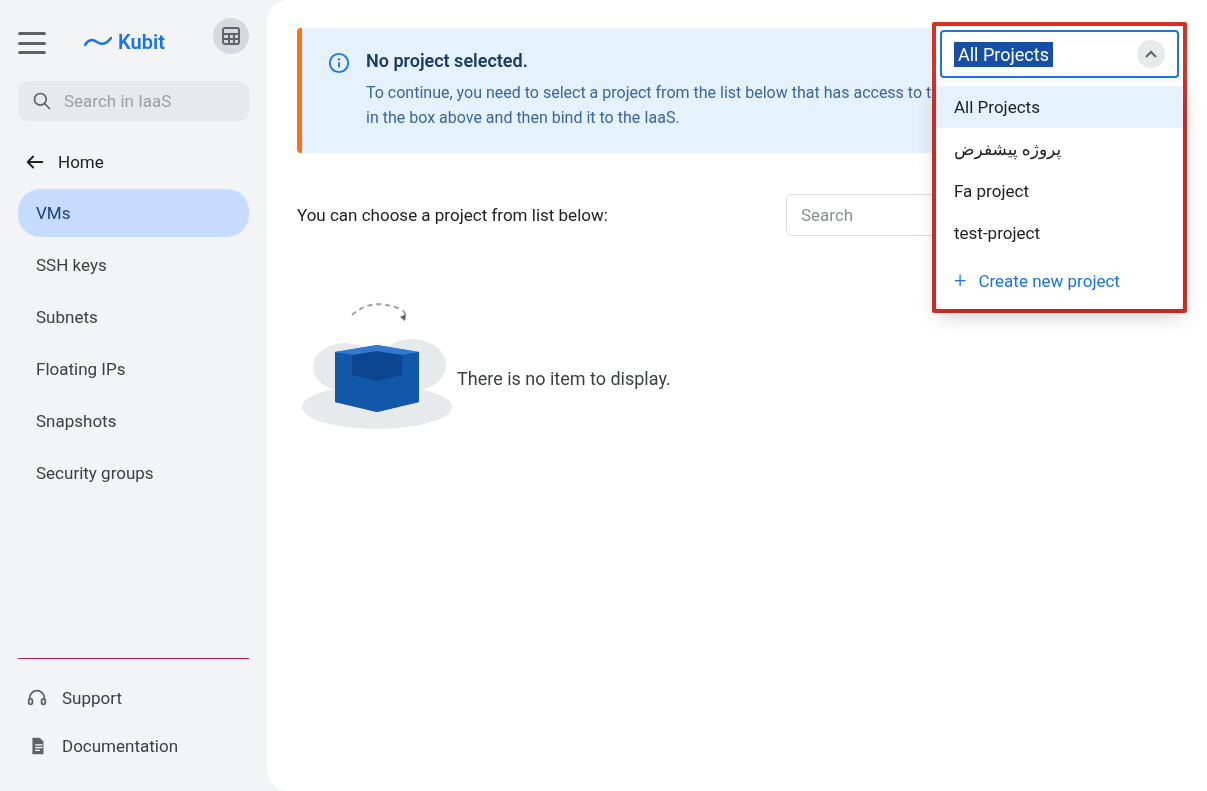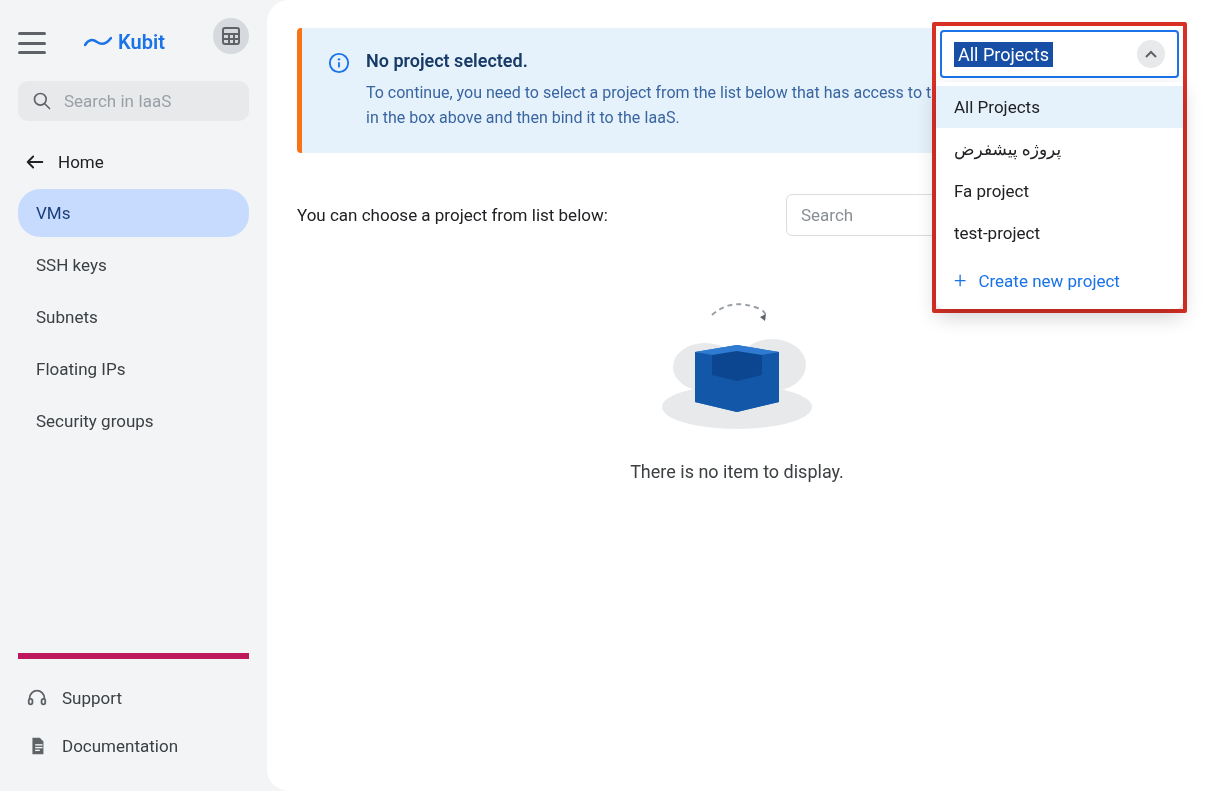--- a/index.html
+++ b/index.html
@@ -16,21 +16,21 @@
 .search-box { display:flex; align-items:center; gap:12px; background:#e8e9eb; border-radius:10px; padding:10px 14px; margin-bottom:24px; }
 .search-box input { border:none; background:transparent; outline:none; font-size:17px; color:#5f6368; flex:1; }
 .search-box input::placeholder { color:#9aa0a6; }
 
 .back-row { display:flex; align-items:center; gap:12px; padding:6px 6px 16px 6px; color:#202124; font-size:17px; cursor:pointer; }
 
 .nav { display:flex; flex-direction:column; gap:4px; }
 .nav-item { padding:14px 18px; border-radius:22px; font-size:17px; color:#3c4043; cursor:pointer; }
 .nav-item.active { background:#c7dbff; color:#1a3e7a; font-weight:400; }
 
-.sb-footer { margin-top:auto; border-top:6px solid #be185d; padding:18px 0 24px 0; display:flex; flex-direction:column; gap:6px; }
+.sb-footer { margin-top:auto; border-top:1px solid #be185d; padding:18px 0 24px 0; display:flex; flex-direction:column; gap:6px; }
 .sb-footer .fitem { display:flex; align-items:center; gap:14px; padding:10px 8px; color:#3c4043; font-size:17px; cursor:pointer; }
 
 .main { flex:1; background:#fff; border-top-left-radius:22px; border-bottom-left-radius:22px; padding:28px 30px 0 30px; position:relative; margin-top:0; }
 .page-hdr { display:flex; align-items:center; gap:12px; margin-bottom:30px; }
 .page-title { font-size:21px; color:#3c4043; }
 .star-icon { color:#5f6368; cursor:pointer; }
 
 .alert { background:#e6f2fb; border-left:5px solid #f97316; padding:22px 26px; display:flex; gap:16px; border-radius:4px; }
 .alert .info-ic { color:#1a73e8; flex-shrink:0; margin-top:2px; }
 .alert-body { color:#173a67; }
@@ -39,21 +39,21 @@
 
 .list-ctrl { display:flex; align-items:center; margin-top:40px; gap:14px; }
 .list-label { font-size:17px; color:#202124; flex:1; }
 .search2 { display:flex; align-items:center; border:1px solid #dadce0; border-radius:6px; padding:10px 14px; width:290px; gap:10px; }
 .search2 input { border:none; outline:none; font-size:17px; flex:1; }
 .search2 input::placeholder { color:#8a8f95; }
 .view-toggle { display:flex; border:1px solid #dadce0; border-radius:6px; overflow:hidden; }
 .view-toggle div { padding:10px 12px; cursor:pointer; color:#3c4043; }
 .view-toggle div + div { border-left:1px solid #dadce0; }
 
-.empty { display:flex; flex-direction:column; align-items:center; margin-top:60px; }
+.empty { display:flex; flex-direction:row; align-items:center; margin-top:60px; }
 .empty svg { display:block; }
 .empty-text { margin-top:24px; color:#3c4043; font-size:18px; }
 
 
 .dd-wrap { position:absolute; top:22px; right:20px; width:255px; border:4px solid #d93025; border-radius:2px; background:#fff; z-index:50; }
 .dd-sel { border:2px solid #1a73e8; margin:4px; padding:8px 12px; display:flex; align-items:center; justify-content:space-between; cursor:pointer; border-radius:4px; }
 .dd-sel-text { background:#174ea6; color:#fff; padding:2px 4px; font-size:18px; }
 .dd-caret { width:28px; height:28px; border-radius:50%; background:#e8e9eb; display:flex; align-items:center; justify-content:center; }
 .dd-list { padding:4px 0 0 0; }
 .dd-item { padding:11px 18px; font-size:17px; color:#202124; cursor:pointer; }
@@ -112,20 +112,21 @@
         </svg>
     </span>
     <span>Home</span>
   </div>
 
   <nav class="nav">
     <div class="nav-item active"><span>VMs</span></div>
     <div class="nav-item"><span>SSH keys</span></div>
     <div class="nav-item"><span>Subnets</span></div>
     <div class="nav-item"><span>Floating IPs</span></div>
+    <div class="nav-item"><span>Snapshots</span></div>
     <div class="nav-item"><span>Security groups</span></div>
   </nav>
 
   <div class="sb-footer">
     <div class="fitem">
       <span class="ic">
         <svg width="22" height="22" viewBox="0 0 24 24">
             <path d="M4 13v-1a8 8 0 0 1 16 0v1" fill="none" stroke="#5f6368" stroke-width="2"></path>
             <rect x="3" y="13" width="4" height="6" rx="2" fill="none" stroke="#5f6368" stroke-width="2"></rect>
             <rect x="17" y="13" width="4" height="6" rx="2" fill="none" stroke="#5f6368" stroke-width="2"></rect>

